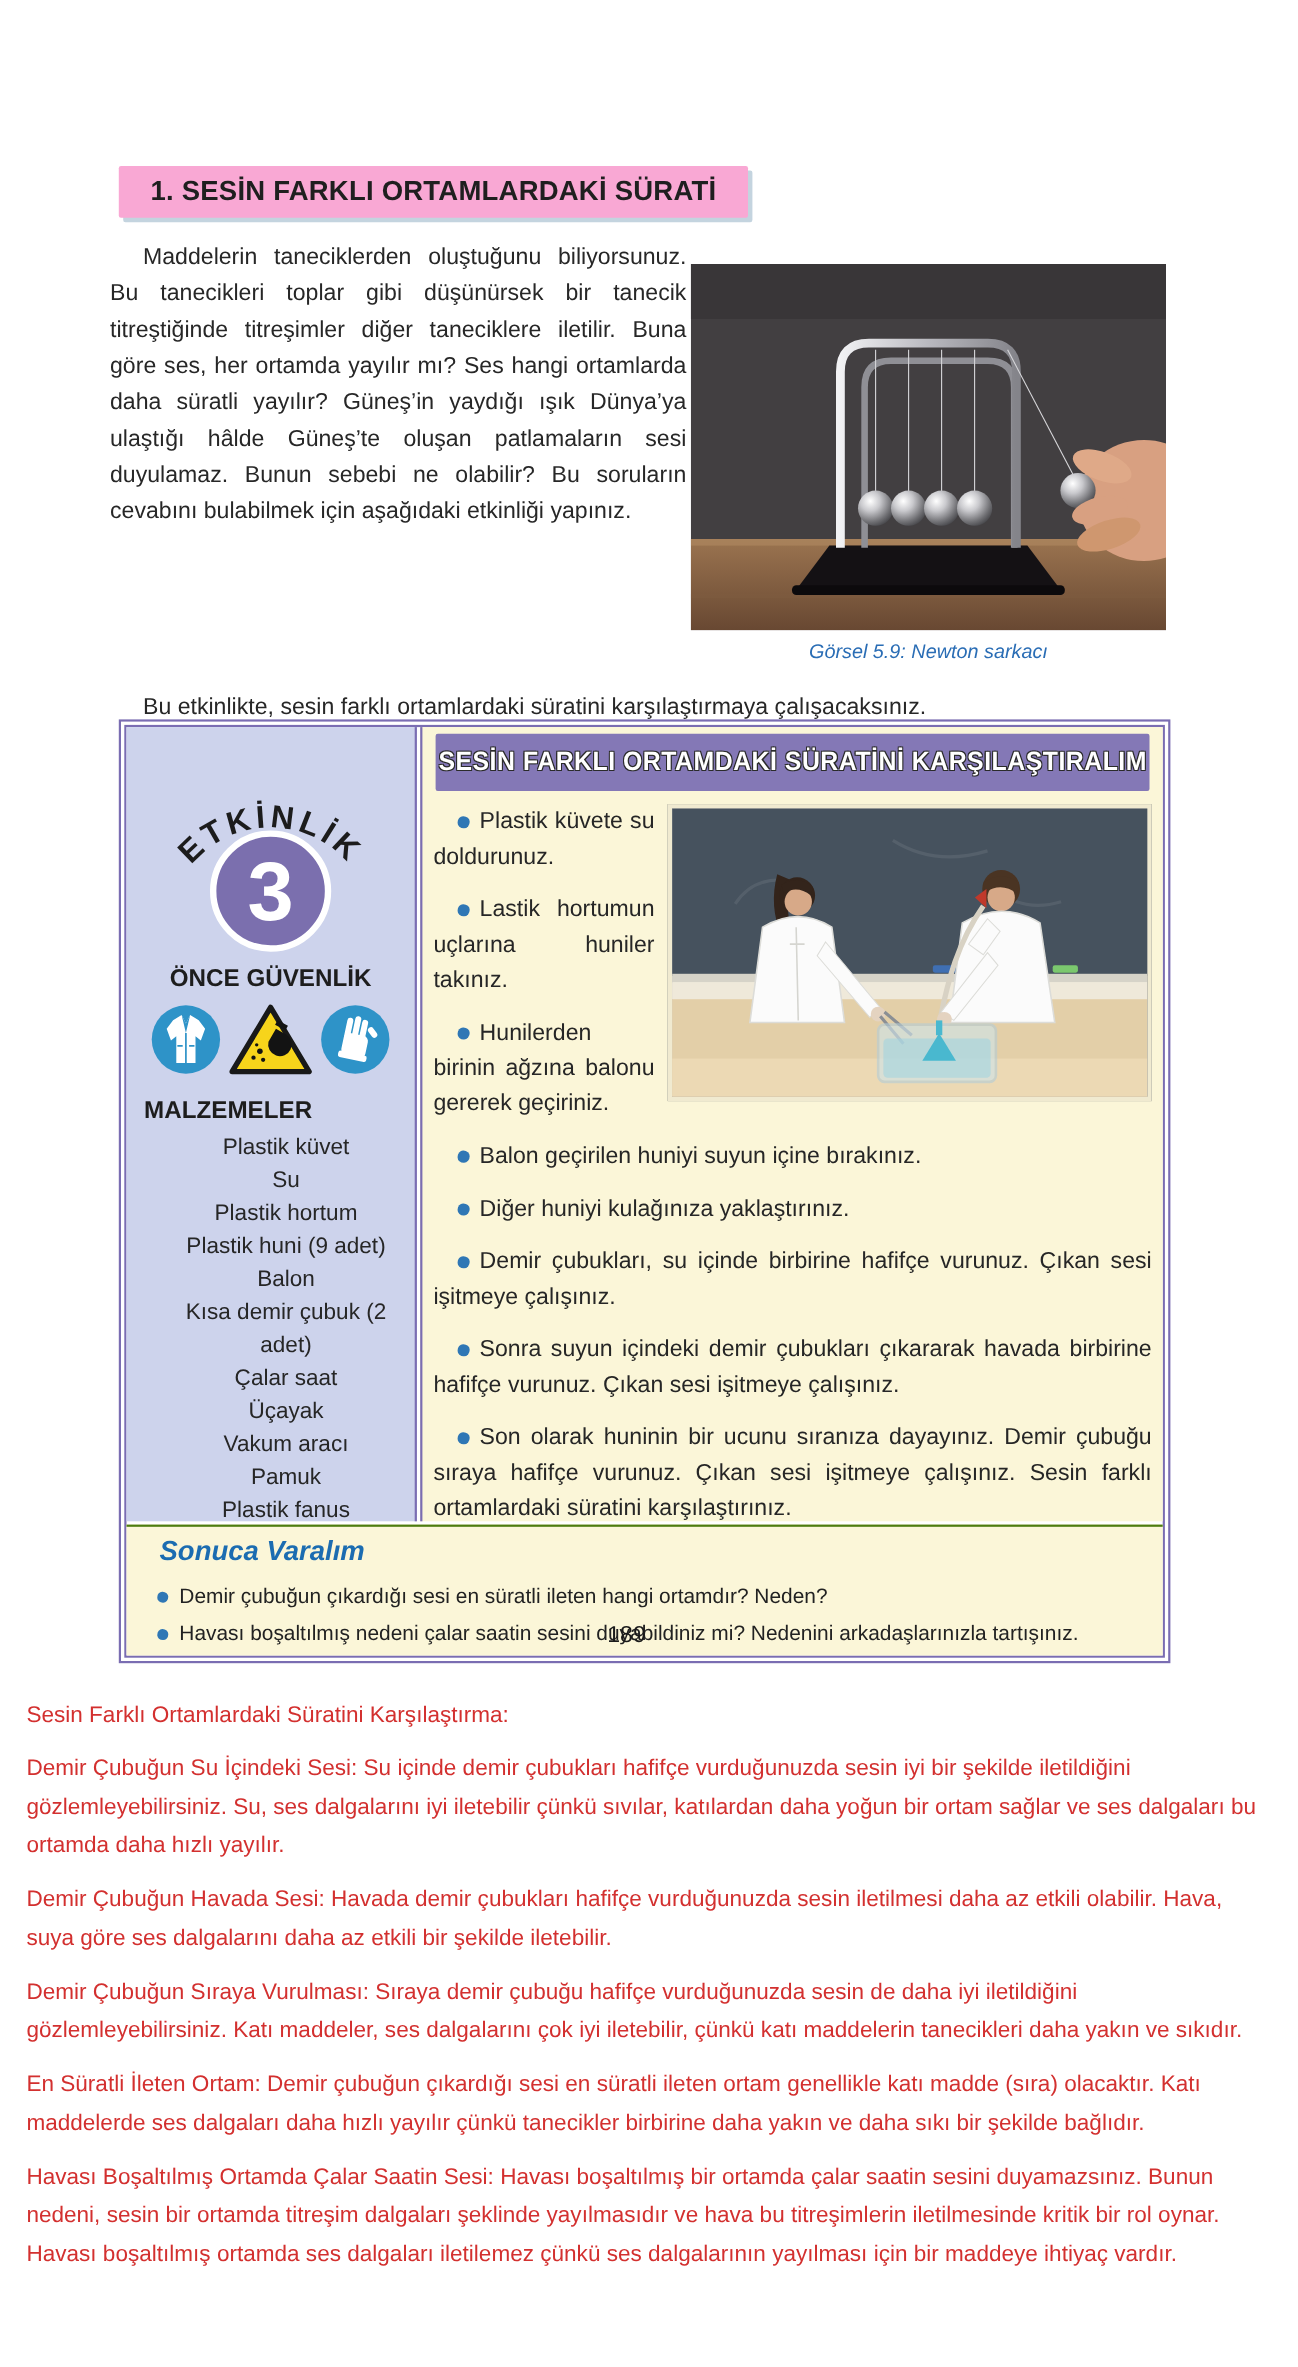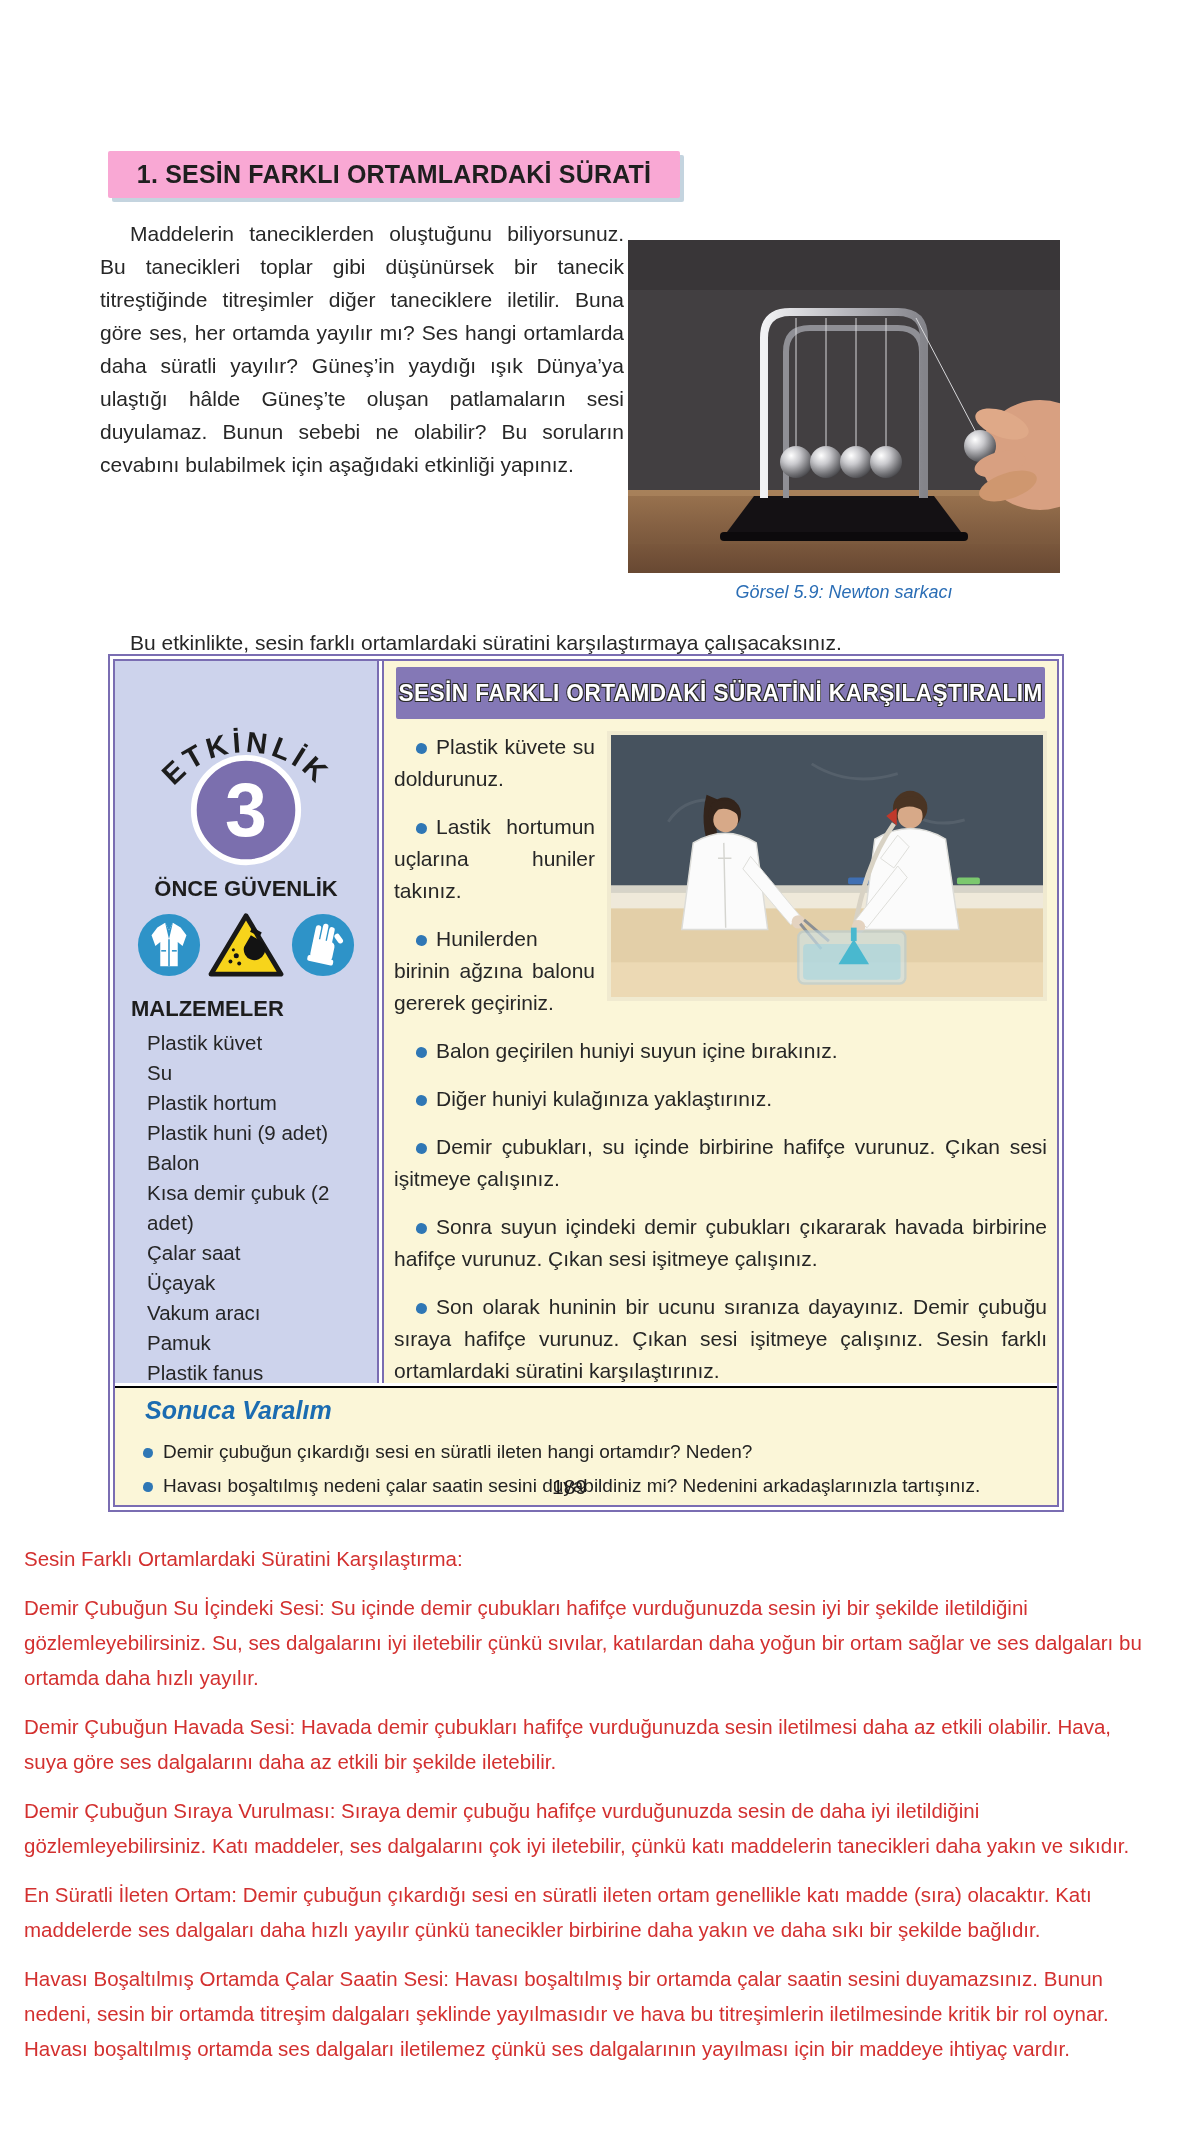--- a/index.html
+++ b/index.html
@@ -22,26 +22,26 @@
   .figure-newton svg { display:block; width:432px; height:333px; }
   .figure-caption { text-align:center; font-style:italic; color:#2a6db5; font-size:18px; margin-top:9px; }
   .para3 { position:absolute; left:100px; top:610px; width:964px; font-size:21px; color:#272727; text-indent:30px; }
   
   .activity-box { position:absolute; left:108px; top:654px; width:956px; height:858px;
     border:2px solid #7a6db2; background:#ffffff; padding:3px; box-sizing:border-box; }
   .activity-inner { border:2px solid #7a6db2; height:100%; display:flex; flex-direction:column; gap:3px; background:#ffffff; box-sizing:border-box; }
   .activity-main { display:flex; gap:3px; height:722px; }
   .activity-left { width:264px; background:#cdd3ec; border-right:2px solid #7a6db2; box-sizing:border-box; text-align:center; overflow:hidden; }
   .activity-right { flex:1; background:#fbf6d8; border-left:2px solid #7a6db2; box-sizing:border-box; padding:0 10px; overflow:hidden; }
-  .activity-conclusion { background:#fbf6d8; border-top:2px solid #000000; height:119px; padding:6px 20px 0 28px; box-sizing:border-box; }
+  .activity-conclusion { background:#fbf6d8; border-top:2px solid #4d7c0f; height:119px; padding:6px 20px 0 28px; box-sizing:border-box; }
   .badge-svg { display:block; margin:4px auto 0; }
   .safety-heading { font-size:22px; font-weight:bold; color:#1d1d1d; margin:6px 0 8px; }
   .safety-icons { display:flex; justify-content:center; align-items:center; gap:5px; }
   .materials-heading { text-align:left; font-size:22px; font-weight:bold; color:#1d1d1d; margin:16px 0 6px 16px; }
-  .materials-list { list-style:none; margin:0; padding:0 4px 0 32px; text-align:left; font-size:20.5px; line-height:30px; color:#262626; }
+  .materials-list { list-style:none; margin:0; padding:0 4px 0 32px; text-align:center; font-size:20.5px; line-height:30px; color:#262626; }
   .activity-banner { margin:6px 2px 0; height:52px; background:#8478b6; border-radius:2px; display:flex; align-items:center; justify-content:center; overflow:hidden; }
   .banner-text { font-size:24px; font-weight:bold; color:#ffffff; white-space:nowrap; transform:scaleX(.94); letter-spacing:.5px;
     text-shadow:-1px -1px 0 #2b2b2b,1px -1px 0 #2b2b2b,-1px 1px 0 #2b2b2b,1px 1px 0 #2b2b2b; }
   .photo-wrap { float:right; margin:12px 0 10px 12px; border:4px solid #f0ead0; width:432px; height:262px; background:#46525e; }
   .photo-wrap svg { display:block; width:432px; height:262px; }
   .steps { margin-top:12px; }
   .step { font-size:21px; line-height:32px; text-align:justify; color:#262626; margin:0 0 16px; text-indent:22px; }
   .bullet { display:inline-block; width:11px; height:11px; background:#2f77b5; border-radius:46% 54% 48% 52%/52% 48% 55% 45%; margin-right:9px; }
   .conclusion-heading { color:#1b6cb1; font-size:25px; font-weight:bold; font-style:italic; margin:2px 0 10px 2px; }
   .question { font-size:19px; line-height:34px; color:#222222; margin:0; }

